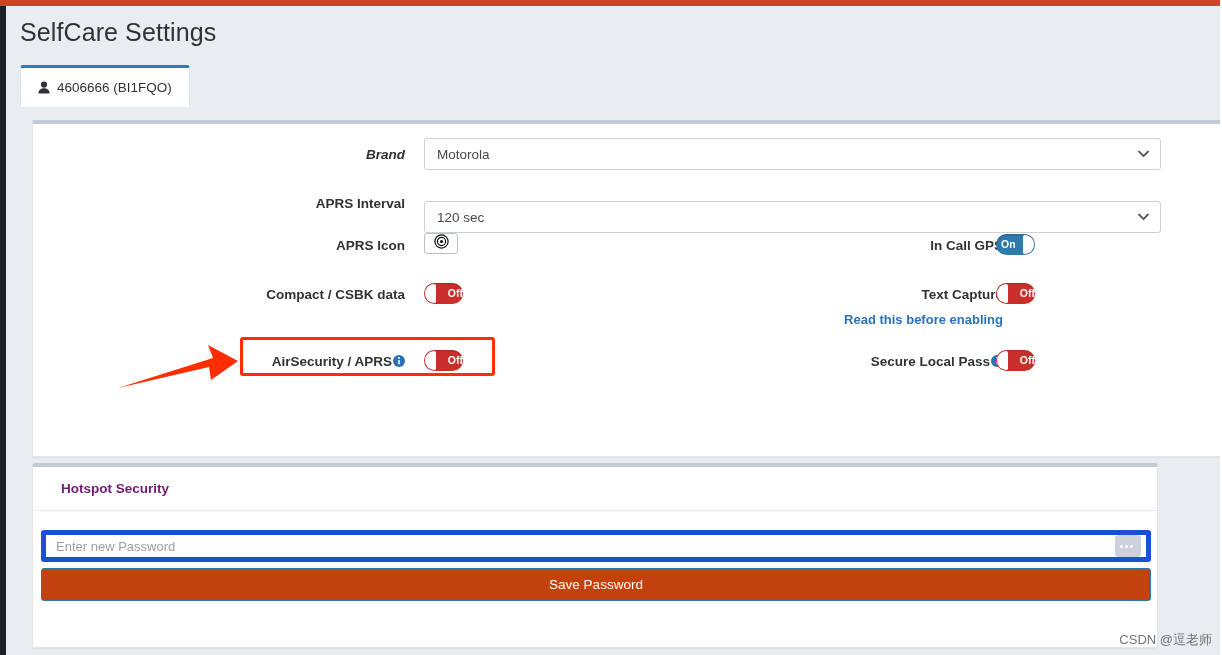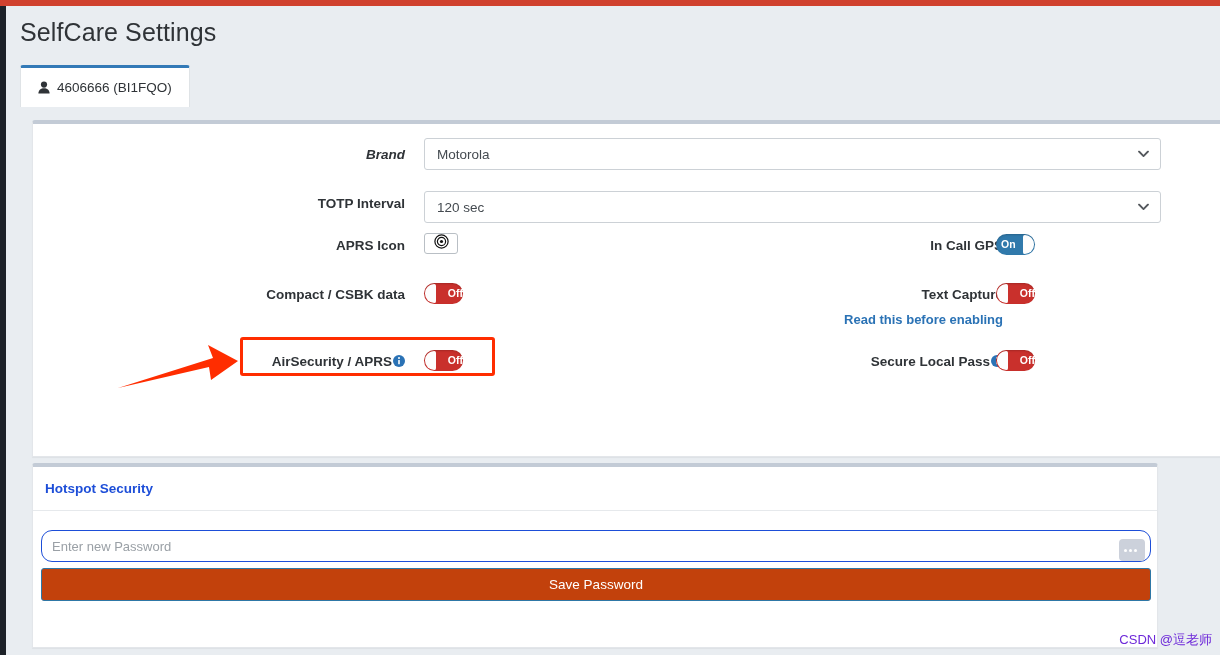--- a/index.html
+++ b/index.html
@@ -217,34 +217,34 @@
   }
 
   
   .card-header {
     position: absolute;
     left: 0; top: 0;
     width: 100%; height: 44px;
     border-bottom: 1px solid #e6e9ec;
     display: flex;
     align-items: center;
-    padding-left: 12px;
+    padding-left: 28px;
     font-size: 13.5px;
     font-weight: bold;
-    color: #1d4ed8;
+    color: #701a75;
   }
   .pw-wrap {
     position: absolute;
     left: 8px; top: 63px;
     width: 1110px; height: 32px;
-    border: 1px solid #1d4ed8;
-    border-radius: 11px;
+    border: 5px solid #1d4ed8;
+    border-radius: 3px;
     background: #fff;
     display: flex;
-    align-items: flex-end;
+    align-items: center;
   }
   .pw-input {
     flex: 1;
     border: 0;
     outline: none;
     background: transparent;
     font-family: "Liberation Sans", sans-serif;
     font-size: 13px;
     color: #333;
     padding: 0 10px;
@@ -288,21 +288,21 @@
     font-family: "Liberation Sans", sans-serif;
     font-size: 13.5px;
     cursor: pointer;
   }
 
   
   .watermark {
     position: absolute;
     right: 8px; bottom: 6px;
     font-size: 13px;
-    color: #6d28d9;
+    color: #737373;
     white-space: nowrap;
     user-select: none;
   }
 </style>
 </head>
 <body>
 
 <div id="screen">
 
   <div class="topbar"></div>
@@ -329,22 +329,22 @@
       <div class="flabel" style="left:0;top:23px;width:372px;font-style:italic;">Brand</div>
       <div class="finput" style="left:391px;top:14px;width:737px;">
         <span>Motorola</span>
         <span class="caret">
           <svg width="11" height="7" viewBox="0 0 11 7">
               <path d="M1 1 L5.5 5.6 L10 1" stroke="#55595e" stroke-width="1.8" fill="none" stroke-linecap="round" stroke-linejoin="round"></path>
             </svg>
         </span>
       </div>
 
-      <div class="flabel" style="left:0;top:72px;width:372px;">TOTP Interval</div>
-      <div class="finput" style="left:391px;top:67px;width:737px;">
+      <div class="flabel" style="left:0;top:72px;width:372px;">APRS Interval</div>
+      <div class="finput" style="left:391px;top:77px;width:737px;">
         <span>120 sec</span>
         <span class="caret">
           <svg width="11" height="7" viewBox="0 0 11 7">
               <path d="M1 1 L5.5 5.6 L10 1" stroke="#55595e" stroke-width="1.8" fill="none" stroke-linecap="round" stroke-linejoin="round"></path>
             </svg>
         </span>
       </div>
 
       <div class="flabel" style="left:0;top:114px;width:372px;">APRS Icon</div>
       <div class="icon-btn" style="left:391px;top:109px;">

